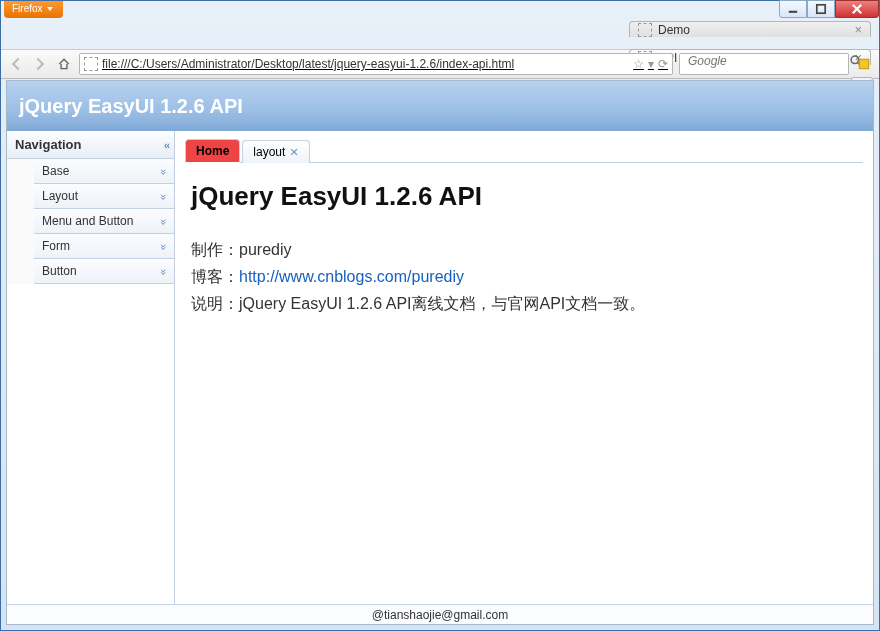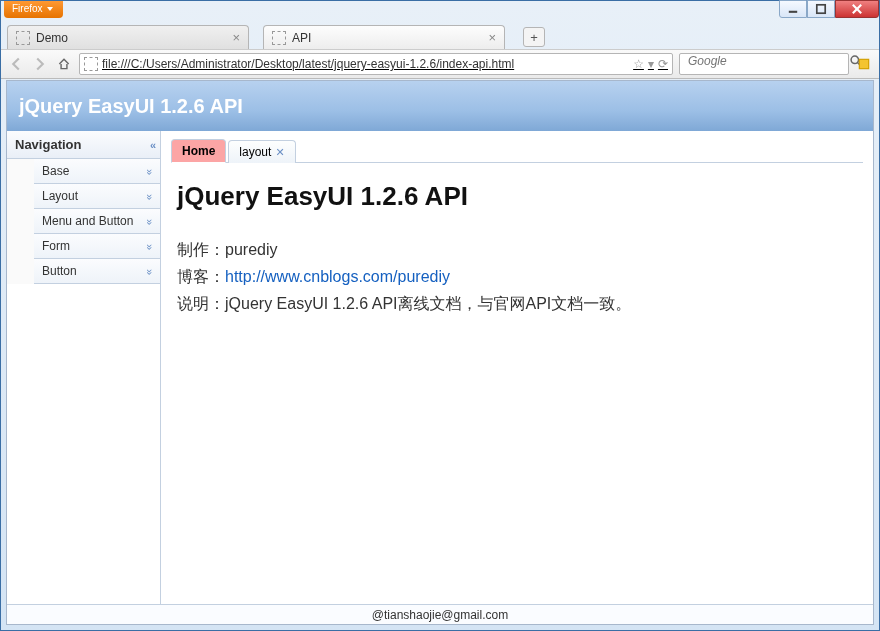--- a/index.html
+++ b/index.html
@@ -10,21 +10,21 @@
 .titlebar { height: 20px; position: relative; }
 .firefox-btn { position: absolute; top: 0; left: 3px; background: linear-gradient(to bottom, #ff9933, #e67300); color: #fff; font-size: 10px; padding: 2px 10px 4px 8px; border-radius: 0 0 4px 4px; cursor: pointer; display: flex; align-items: center; gap: 4px; }
 .firefox-btn::after { content: ""; width: 0; height: 0; border-left: 3px solid transparent; border-right: 3px solid transparent; border-top: 4px solid #fff; display: inline-block; }
 .win-controls { position: absolute; top: -1px; right: 0; display: flex; }
 .win-btn { width: 28px; height: 18px; background: linear-gradient(to bottom,#f5f9ff,#d9e6f7); border: 1px solid #8aa8c8; display: flex; align-items: center; justify-content: center; font-size: 10px; cursor: pointer; }
 .win-btn.minimize { border-radius: 0 0 0 3px; }
 .win-btn.close { background: linear-gradient(to bottom,#f08080,#cc3333); color: #fff; border-color: #933; width: 44px; border-radius: 0 0 3px 0; }
 .win-btn.maximize svg, .win-btn.minimize svg, .win-btn.close svg { display:block; }
 
 
-.tab-row { height: 28px; display: flex; align-items: flex-end; padding: 0 6px; gap: 12px; }
+.tab-row { height: 28px; display: flex; align-items: flex-end; padding: 0 6px; gap: 12px; flex-direction: column; }
 .btab { display: flex; align-items: center; background: linear-gradient(to bottom,#fdfdfd,#ededed); border: 1px solid #b5b5b5; border-bottom: none; height: 24px; padding: 0 8px; border-radius: 4px 4px 0 0; width: 242px; gap: 6px; cursor: pointer; margin-right: 2px; }
 .btab.inactive { background: linear-gradient(to bottom,#f0f0f0,#e0e0e0); }
 .btab .favicon { width: 14px; height: 14px; border: 1px dashed #999; }
 .btab .title { flex: 1; font-size: 12px; color: #333; }
 .btab .close-x { color: #888; font-size: 13px; cursor: pointer; }
 .newtab { width: 22px; height: 20px; border: 1px solid #b5b5b5; background: #f4f4f4; border-radius: 3px; display: flex; align-items:center; justify-content:center; font-size: 13px; color: #555; cursor: pointer; margin-left: 4px; margin-bottom: 2px; }
 
 
 .nav-toolbar { height: 30px; background: linear-gradient(to bottom,#fafafa,#eaeaea); border-top: 1px solid #ccc; border-bottom: 1px solid #bbb; display: flex; align-items: center; padding: 0 6px; gap: 6px; }
 .nav-btn { width: 18px; height: 18px; display:flex; align-items:center; justify-content:center; color:#888; cursor:pointer; }
@@ -39,31 +39,31 @@
 .search-bar .mag { color:#777; cursor:pointer; }
 
 
 .page { position: absolute; top: 79px; left: 5px; right: 5px; bottom: 5px; background: #fff; border: 1px solid #a7b7cc; }
 
 .page-header { height: 50px; background: linear-gradient(to bottom,#b7d1ef 0%, #9cbfe6 60%, #7fa8d6 100%); display:flex; align-items:center; padding:0 12px; }
 .page-header h1 { color:#fff; font-size: 20px; font-weight: bold; font-family: "Segoe UI", Arial; }
 
 .page-body { position:absolute; top:50px; bottom:20px; left:0; right:0; display:flex; }
 
-.sidebar { width: 154px; border-right: 1px solid #c3d0e0; background: #fafafa; display:flex; flex-direction:column; }
+.sidebar { width: 168px; border-right: 1px solid #c3d0e0; background: #fafafa; display:flex; flex-direction:column; }
 .sidebar-title { background: linear-gradient(to bottom,#fbfcfe,#e9eff7); border-bottom:1px solid #c3d0e0; padding:6px 8px; display:flex; align-items:center; justify-content:space-between; font-weight:bold; color:#333; font-size:13px; }
 .accordion-item { background: linear-gradient(to bottom,#fbfcfe,#eef3f9); border-bottom:1px solid #c3d0e0; padding:5px 8px; display:flex; align-items:center; justify-content:space-between; font-size:12px; color:#333; cursor:pointer;margin-left:27px; }
 .chevrons { color:#6a8fc5; font-size:11px; letter-spacing:-2px; }
 .chev-left { color:#6a8fc5; font-size:11px; letter-spacing:-4px; }
 .sidebar-fill { flex:1; background:#fff; }
 
 .content { flex:1; padding: 6px 10px 10px 10px; position:relative; }
 .content-tabs { display:flex; align-items:flex-end; height:26px; border-bottom:1px solid #c3d0e0; }
 .ctab { border:1px solid #c3d0e0; border-bottom:none; background: linear-gradient(to bottom,#fdfefe,#eef3f9); padding: 4px 10px; font-size:12px; border-radius: 4px 4px 0 0; margin-right:2px; cursor:pointer; display:flex; align-items:center; gap:4px; position:relative; top:1px; }
-.ctab.active { background:#fca5a5; font-weight:bold; border-bottom:1px solid #fff; }
+.ctab.active { background:#ef4444; font-weight:bold; border-bottom:1px solid #fff; }
 .ctab .tx { color:#6a8fc5; font-size:11px; cursor:pointer; }
 
 .content-body { padding: 18px 6px; }
 .content-body h1 { font-size: 26px; font-weight: bold; color:#111; margin-bottom: 24px; }
 .content-body p { font-size: 16px; color:#333; line-height: 1.7; }
 .content-body a { color: #1560c0; text-decoration: none; }
 
 .page-footer { position:absolute; bottom:0; left:0; right:0; height:20px; border-top:1px solid #c3d0e0; background:#fafcff; display:flex; align-items:center; justify-content:center; font-size:12px; color:#333; }
 
 

